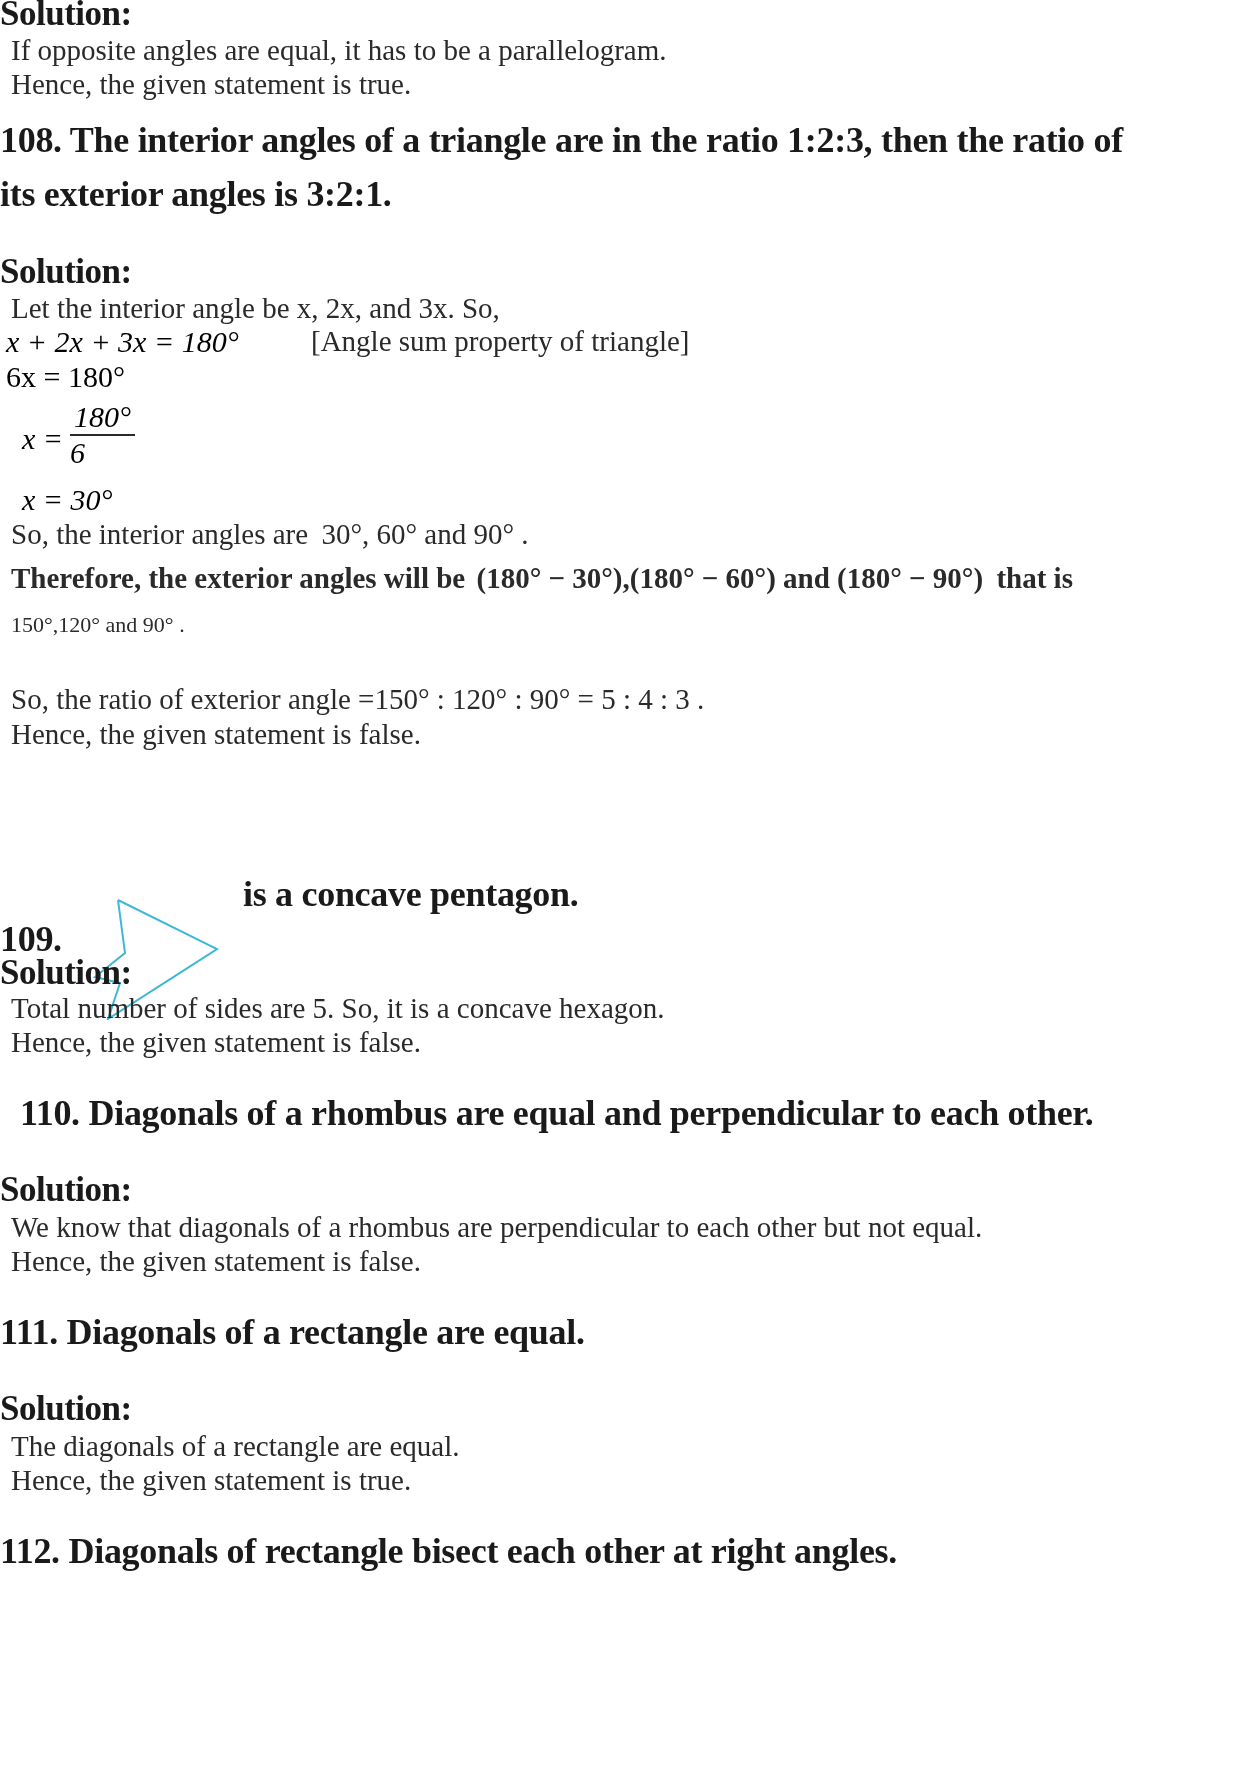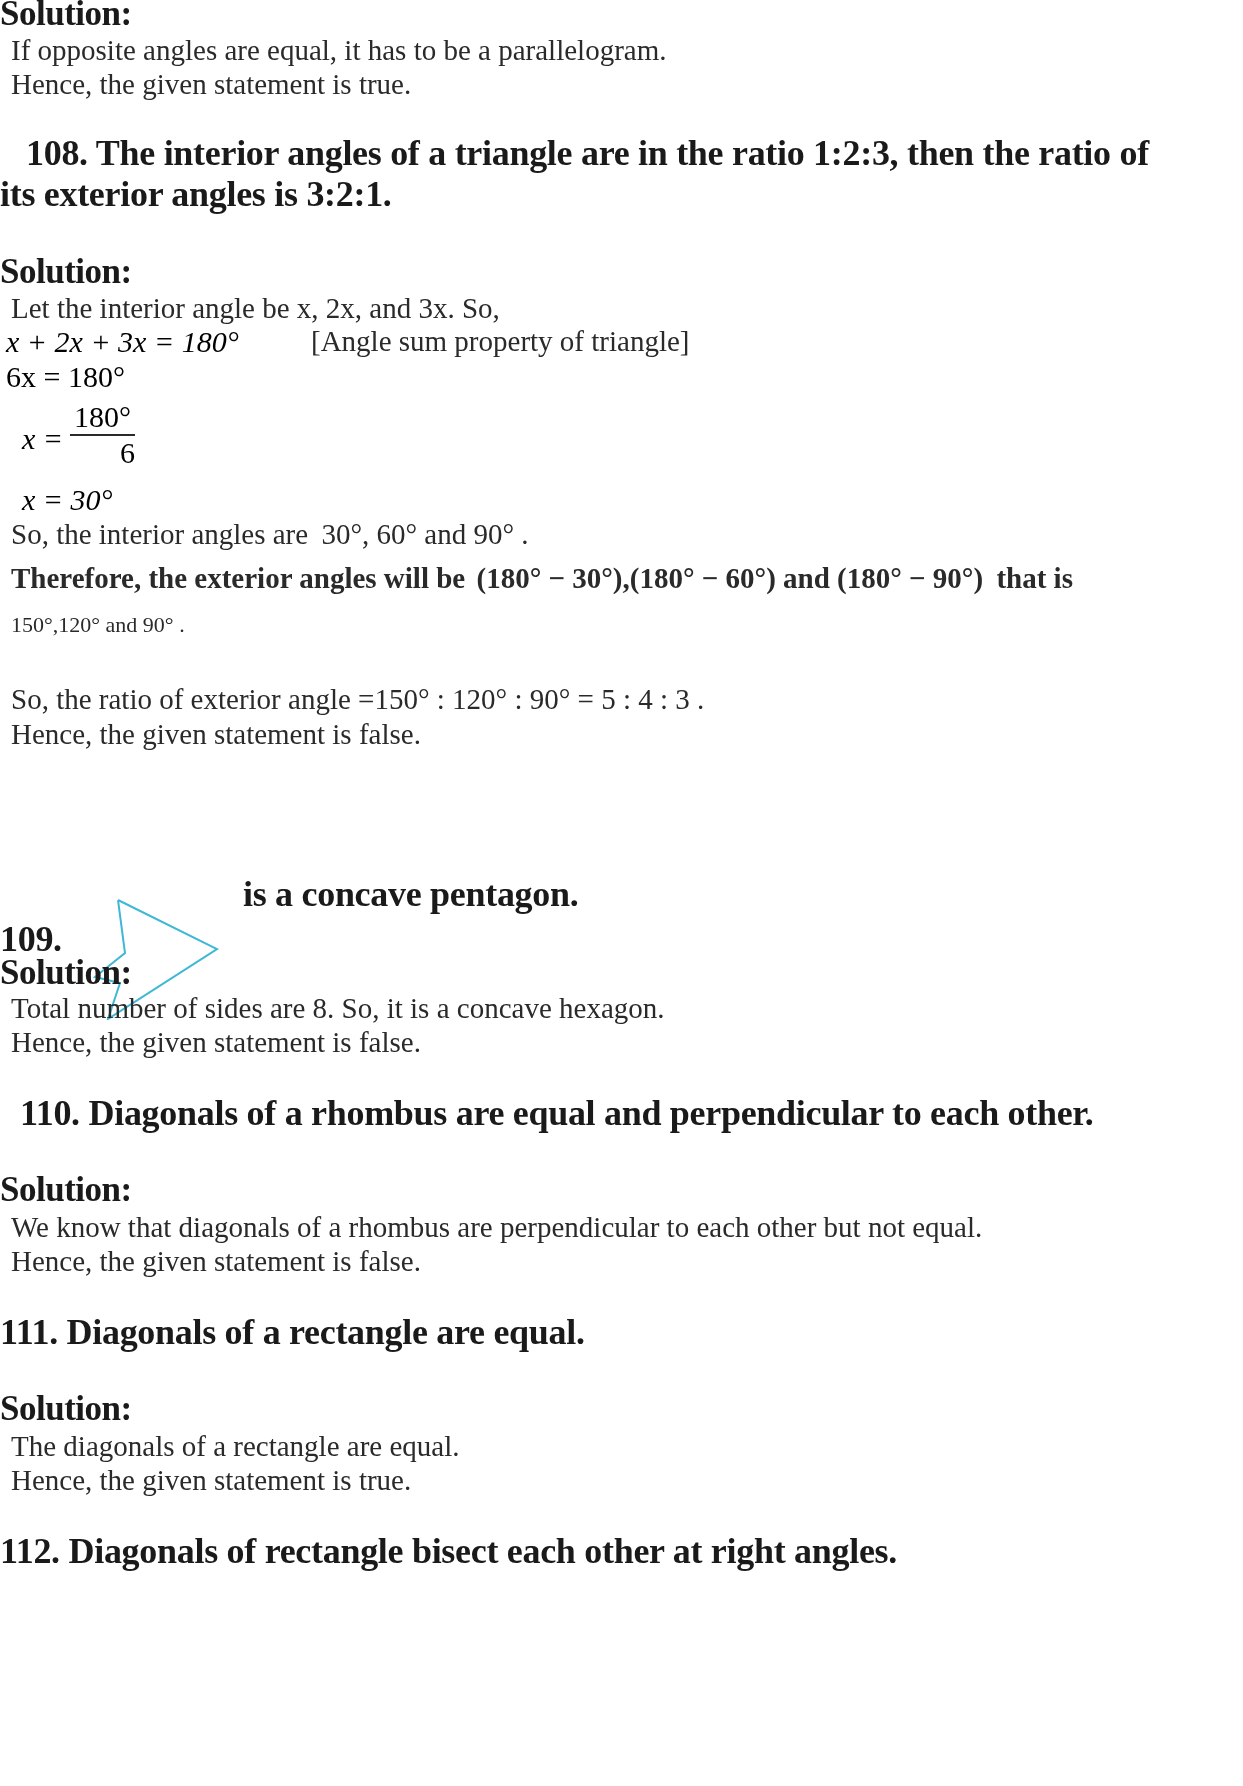--- a/index.html
+++ b/index.html
@@ -7,35 +7,35 @@
     width: 1243px; height: 1786px; position: relative; overflow: hidden;
     font-family: "Liberation Serif", "DejaVu Serif", serif;
     color: #222222;
   }
   .abs { position: absolute; left: 0; white-space: nowrap; }
   .sol-head { font-weight: bold; font-size: 35px; color: #1a1a1a; letter-spacing: -0.5px; }
   .q-head { font-weight: bold; font-size: 36px; color: #1a1a1a; letter-spacing: -0.3px; }
   .body-text { font-size: 29px; color: #2a2a2a; margin-left: 11px; }
   .math { font-size: 30px; color: #000000; }
   .math i { font-style: italic; }
-  .frac { position: absolute; display: inline-block; text-align: right; }
+  .frac { position: absolute; display: inline-block; text-align: left; font-style: italic; }
   .frac .num { display: block; padding: 0 4px; border-bottom: 2px solid #2a2a2a; }
   .frac .den { display: block; }
 </style>
 </head>
 <body>
 
 <div>
   <div class="abs sol-head" style="top:-6px;">Solution:</div>
   <div class="abs body-text" style="top:34px;">If opposite angles are equal, it has to be a parallelogram.</div>
   <div class="abs body-text" style="top:68px;">Hence, the given statement is true.</div>
 </div>
 
 <div>
-  <div class="abs q-head" style="top:132px;padding-left:26px;">108. The interior angles of a triangle are in the ratio 1:2:3, then the ratio of</div>
+  <div class="abs q-head" style="top:119px;">108. The interior angles of a triangle are in the ratio 1:2:3, then the ratio of</div>
   <div class="abs q-head" style="top:173px;">its exterior angles is 3:2:1.</div>
 
   <div class="abs sol-head" style="top:252px;">Solution:</div>
   <div class="abs body-text" style="top:292px;text-align:center;">Let the interior angle be x, 2x, and 3x. So,</div>
 
   <div class="abs math" style="top:325px; left:6px;">
     <i>x + 2x + 3x = 180°</i>
   </div>
   <div class="abs body-text" style="top:325px; left:300px;">[Angle sum property of triangle]</div>
 
@@ -74,21 +74,21 @@
 </div>
 
 <div>
   <div class="abs q-head" style="top:918px;font-family:Liberation Serif, serif;">109.</div>
   <svg style="position:absolute; left:80px; top:895px;" width="140" height="125" viewBox="0 0 140 125">
     <polyline points="38,5 137,54 28,124 40,88 15,82 45,58 38,5" fill="none" stroke="#3fb8d6" stroke-width="2" stroke-linejoin="miter"></polyline>
   </svg>
   <div class="abs q-head" style="top:873px; left:243px;">is a concave pentagon.</div>
 
   <div class="abs sol-head" style="top:953px;">Solution:</div>
-  <div class="abs body-text" style="top:992px;">Total number of sides are 8. So, it is a concave hexagon.</div>
+  <div class="abs body-text" style="top:992px;">Total number of sides are 5. So, it is a concave hexagon.</div>
   <div class="abs body-text" style="top:1026px;">Hence, the given statement is false.</div>
 </div>
 
 <div>
   <div class="abs q-head" style="top:1092px;padding-left:20px;">110. Diagonals of a rhombus are equal and perpendicular to each other.</div>
   <div class="abs sol-head" style="top:1170px;">Solution:</div>
   <div class="abs body-text" style="top:1211px;">We know that diagonals of a rhombus are perpendicular to each other but not equal.</div>
   <div class="abs body-text" style="top:1245px;">Hence, the given statement is false.</div>
 </div>
 

